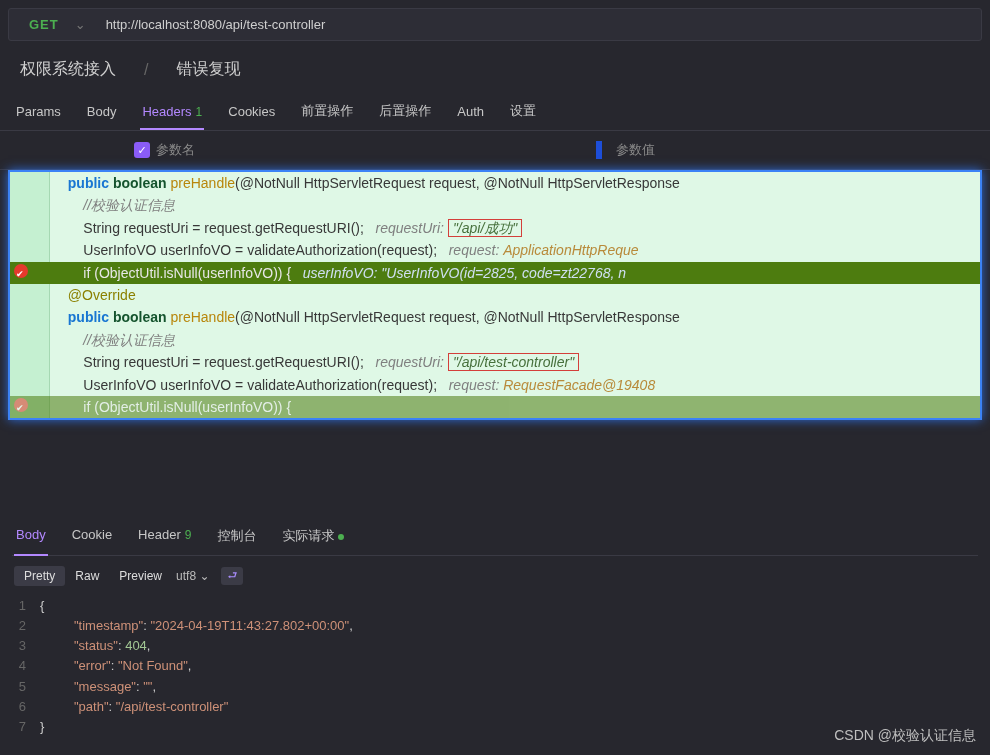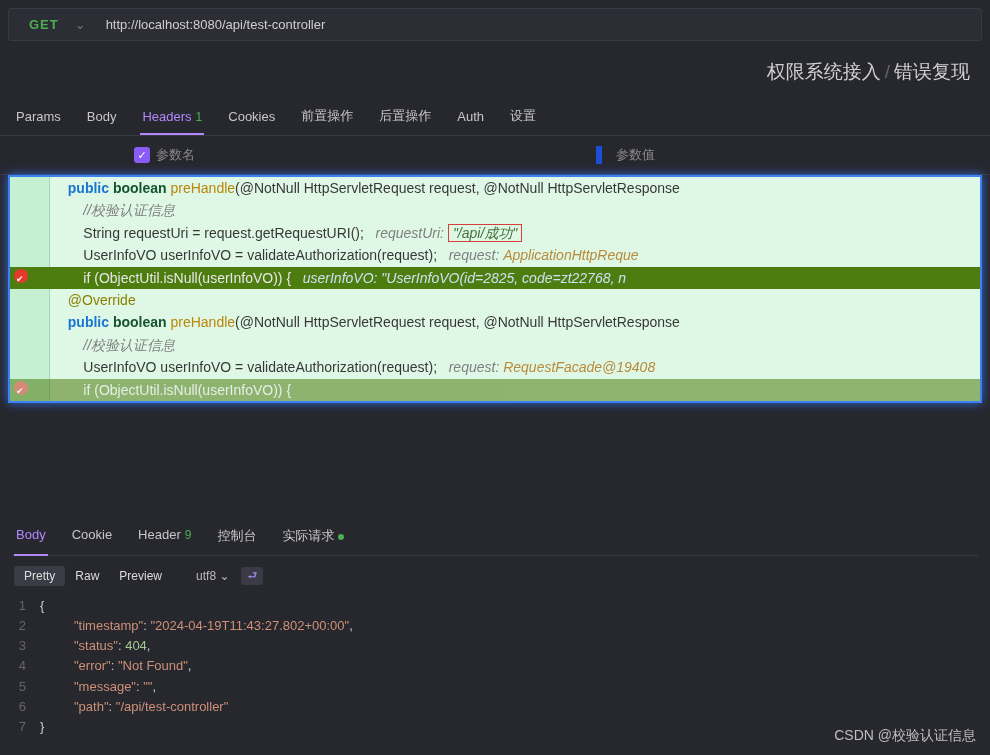--- a/index.html
+++ b/index.html
@@ -5,21 +5,21 @@
 * { margin:0; padding:0; box-sizing:border-box; font-family:"Segoe UI",Arial,sans-serif; }
 body { background:#27272e; color:#c7c7c7; font-size:13px; width:990px; height:755px; overflow:hidden; position:relative; }
 
 
 .url-bar { display:flex; align-items:center; padding:8px 20px; background:#2d2d36; border:1px solid #3a3a44; margin:8px; border-radius:3px; }
 .method { color:#4caf50; font-weight:600; margin-right:16px; letter-spacing:1px; }
 .chev { margin-right:20px; color:#777; }
 .url { color:#cfcfcf; }
 
 
-.breadcrumb { display:flex; align-items:center; gap:4px; padding:10px 20px; color:#d0d0d0; font-size:19px;justify-content:flex-end; }
+.breadcrumb { display:flex; align-items:center; gap:28px; padding:10px 20px; color:#d0d0d0; font-size:16px; }
 .breadcrumb .sep { color:#666; }
 
 
 .tabs { display:flex; gap:22px; padding:6px 14px 0; border-bottom:1px solid #3a3a44;align-items:center; }
 .tab { padding:6px 2px 10px; color:#c7c7c7; cursor:pointer; position:relative; }
 .tab.active { color:#b388ff; }
 .tab.active::after { content:""; position:absolute; left:0; right:0; bottom:-1px; height:2px; background:#b388ff; }
 .tab .count { color:#4caf50; margin-left:4px; font-size:12px; }
 
 
@@ -51,21 +51,21 @@
 .rtabs { display:flex; gap:22px; padding:6px 2px 0; border-bottom:1px solid #3a3a44; }
 .rtab { padding:6px 2px 10px; color:#c7c7c7; cursor:pointer; position:relative; }
 .rtab.active { color:#b388ff; }
 .rtab.active::after { content:""; position:absolute; left:0; right:0; bottom:-1px; height:2px; background:#b388ff; }
 .rtab .count{color:#4caf50;margin-left:4px;font-size:12px;}
 .dot{display:inline-block;width:6px;height:6px;background:#4caf50;border-radius:50%;margin-left:4px;vertical-align:middle;}
 
 .view-row { display:flex; align-items:center; padding:10px 2px; }
 .vbtn { background:#3b3b46; color:#ddd; padding:3px 10px; border-radius:3px; font-size:12px; cursor:pointer; }
 .vbtn.plain { background:transparent; }
-.enc { margin-left:24px; color:#bbb; font-size:12px; }
+.enc { margin-left:4px; color:#bbb; font-size:12px; }
 .wrapico { margin-left:12px; width:22px; height:18px; background:#3b3b46; border-radius:3px; display:inline-flex; align-items:center; justify-content:center; color:#a78bfa; font-size:11px;}
 
 .json-body { font-family:Consolas,monospace; font-size:13px; line-height:1.55; }
 .json-body .jl { display:flex; }
 .json-body .ln { width:28px; text-align:right; color:#666; padding-right:14px; user-select:none; }
 .jkey{color:#ce9178;} .jstr{color:#ce9178;} .jpunc{color:#ccc;} .jnum{color:#a2c794;}
 .json-body .ind1{padding-left:34px;}
 
 .watermark{position:absolute;right:14px;bottom:10px;color:#bfbfbf;font-size:14px;}
 </style>
@@ -106,20 +106,21 @@
 
   <div class="line">  <span class="kw-pub">public</span> <span class="kw-type">boolean</span> <span class="fname">preHandle</span><span>(@NotNull HttpServletRequest request, @NotNull HttpServletResponse</span></div>
   <div class="line">      <span class="comm">//校验认证信息</span></div>
   <div class="line">      <span>String requestUri = request.getRequestURI();</span>   <span class="hint">requestUri:</span> <span class="hintval boxed">"/api/成功"</span></div>
   <div class="line">      <span>UserInfoVO userInfoVO = validateAuthorization(request);</span>   <span class="hint">request:</span> <span class="hintparam">ApplicationHttpReque</span></div>
   <div class="line exec"><span class="bp"></span>      <span>if (ObjectUtil.isNull(userInfoVO)) {</span>   <span class="hint" style="color:#cfe0f2;">userInfoVO: "UserInfoVO(id=2825, code=zt22768, n</span></div>
 
   <div class="line">  <span class="ann">@Override</span></div>
   <div class="line">  <span class="kw-pub">public</span> <span class="kw-type">boolean</span> <span class="fname">preHandle</span><span>(@NotNull HttpServletRequest request, @NotNull HttpServletResponse</span></div>
   <div class="line">      <span class="comm">//校验认证信息</span></div>
+  <div class="line">      <span>String requestUri = request.getRequestURI();</span>   <span class="hint">requestUri:</span> <span class="hintval boxed">"/api/test-controller"</span></div>
   <div class="line">      <span>UserInfoVO userInfoVO = validateAuthorization(request);</span>   <span class="hint">request:</span> <span class="hintparam">RequestFacade@19408</span></div>
   <div class="line exec" style="opacity:.55"><span class="bp"></span>      <span>if (ObjectUtil.isNull(userInfoVO)) {</span></div>
 </div>
 
 <div class="resp-wrap">
   <div class="rtabs">
     <div class="rtab active">Body</div>
     <div class="rtab">Cookie</div>
     <div class="rtab"><span>Header</span><span class="count">9</span></div>
     <div class="rtab">控制台</div>

